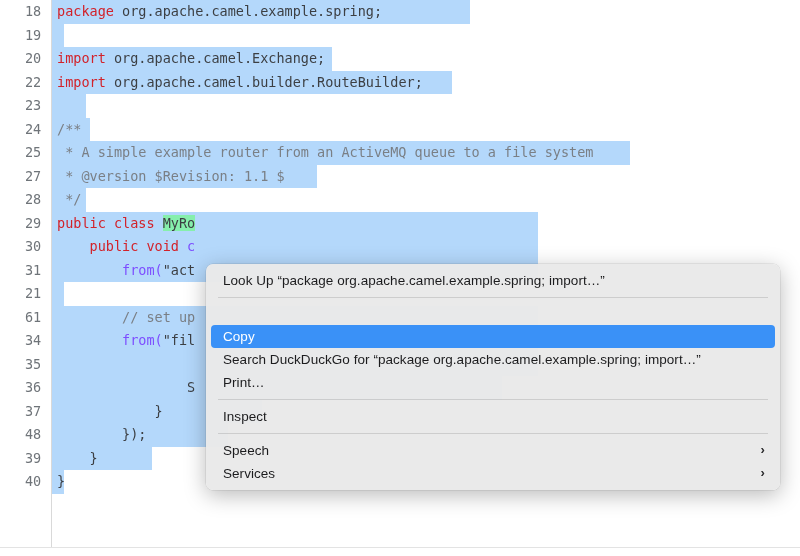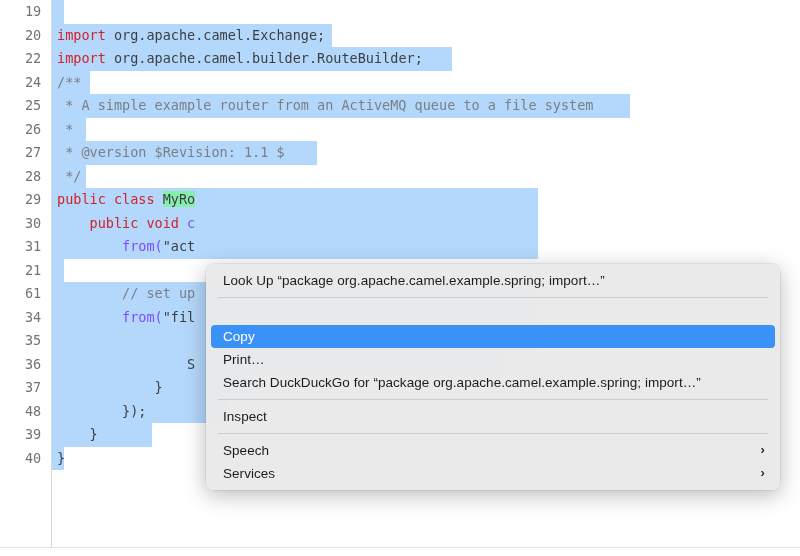--- a/index.html
+++ b/index.html
@@ -124,26 +124,27 @@
     font-size: 13px;
     color: #2a2a2c;
     font-weight: 600;
   }
 </style>
 </head>
 <body>
 
 <div id="code-viewer">
   <div id="code-lines">
+      <div class="code-line"><div class="sel" style="width: 418px;"></div><div class="lineno">18</div><div class="code-text"><span class="kw">package </span><span class="id">org.apache.camel.example.spring;</span></div></div>
       <div class="code-line"><div class="sel" style="width: 12px;"></div><div class="lineno">19</div><div class="code-text"></div></div>
       <div class="code-line"><div class="sel" style="width: 280px;"></div><div class="lineno">20</div><div class="code-text"><span class="kw">import </span><span class="id">org.apache.camel.Exchange;</span></div></div>
       <div class="code-line"><div class="sel" style="width: 400px;"></div><div class="lineno">22</div><div class="code-text"><span class="kw">import </span><span class="id">org.apache.camel.builder.RouteBuilder;</span></div></div>
+      <div class="code-line"><div class="sel" style="width: 34px;"></div><div class="lineno">23</div><div class="code-text"></div></div>
       <div class="code-line"><div class="sel" style="width: 38px;"></div><div class="lineno">24</div><div class="code-text"><span class="cmt">/**</span></div></div>
       <div class="code-line"><div class="sel" style="width: 578px;"></div><div class="lineno">25</div><div class="code-text"><span class="cmt"> * A simple example router from an ActiveMQ queue to a file system</span></div></div>
-      <div class="code-line"><div class="sel" style="width: 34px;"></div><div class="lineno">26</div><div class="code-text"><span class="cmt"> *</span></div></div>
       <div class="code-line"><div class="sel" style="width: 265px;"></div><div class="lineno">27</div><div class="code-text"><span class="cmt"> * @version $Revision: 1.1 $</span></div></div>
       <div class="code-line"><div class="sel" style="width: 34px;"></div><div class="lineno">28</div><div class="code-text"><span class="cmt"> */</span></div></div>
       <div class="code-line"><div class="sel" style="width: 486px;"></div><div class="lineno">29</div><div class="code-text"><span class="kw">public class </span><span class="lnk">MyRo</span></div></div>
       <div class="code-line"><div class="sel" style="width: 486px;"></div><div class="lineno">30</div><div class="code-text"><span class="kw">    public void </span><span class="fn">c</span></div></div>
       <div class="code-line"><div class="sel" style="width: 486px;"></div><div class="lineno">31</div><div class="code-text"><span class="id">        </span><span class="fn">from(</span><span class="id">"act</span></div></div>
       <div class="code-line"><div class="sel" style="width: 12px;"></div><div class="lineno">21</div><div class="code-text"></div></div>
       <div class="code-line"><div class="sel" style="width: 486px;"></div><div class="lineno">61</div><div class="code-text"><span class="cmt">        // set up</span></div></div>
       <div class="code-line"><div class="sel" style="width: 486px;"></div><div class="lineno">34</div><div class="code-text"><span class="id">        </span><span class="fn">from(</span><span class="id">"fil</span></div></div>
       <div class="code-line"><div class="sel" style="width: 486px;"></div><div class="lineno">35</div></div>
       <div class="code-line"><div class="sel" style="width: 450px;"></div><div class="lineno">36</div><div class="code-text"><span class="id">                S</span></div></div>
@@ -153,20 +154,20 @@
       <div class="code-line"><div class="sel" style="width: 12px;"></div><div class="lineno">40</div><div class="code-text"><span class="pn">}</span></div></div>
     </div>
   <div id="gutter-rule"></div>
   <div id="bottom-rule"></div>
 </div>
 
 <div id="context-menu">
     <div class="menu-item"><span>Look Up “package org.apache.camel.example.spring;  import…”</span></div>
     <div class="menu-sep"></div>
     <div class="menu-item selected"><span>Copy</span></div>
+    <div class="menu-item"><span>Search DuckDuckGo for “package org.apache.camel.example.spring;  import…”</span></div>
     <div class="menu-item"><span>Print…</span></div>
-    <div class="menu-item"><span>Search DuckDuckGo for “package org.apache.camel.example.spring;  import…”</span></div>
     <div class="menu-sep"></div>
     <div class="menu-item"><span>Inspect</span></div>
     <div class="menu-sep"></div>
     <div class="menu-item"><span>Speech</span><span class="chev">›</span></div>
     <div class="menu-item"><span>Services</span><span class="chev">›</span></div>
   </div>
 
 </body></html>

